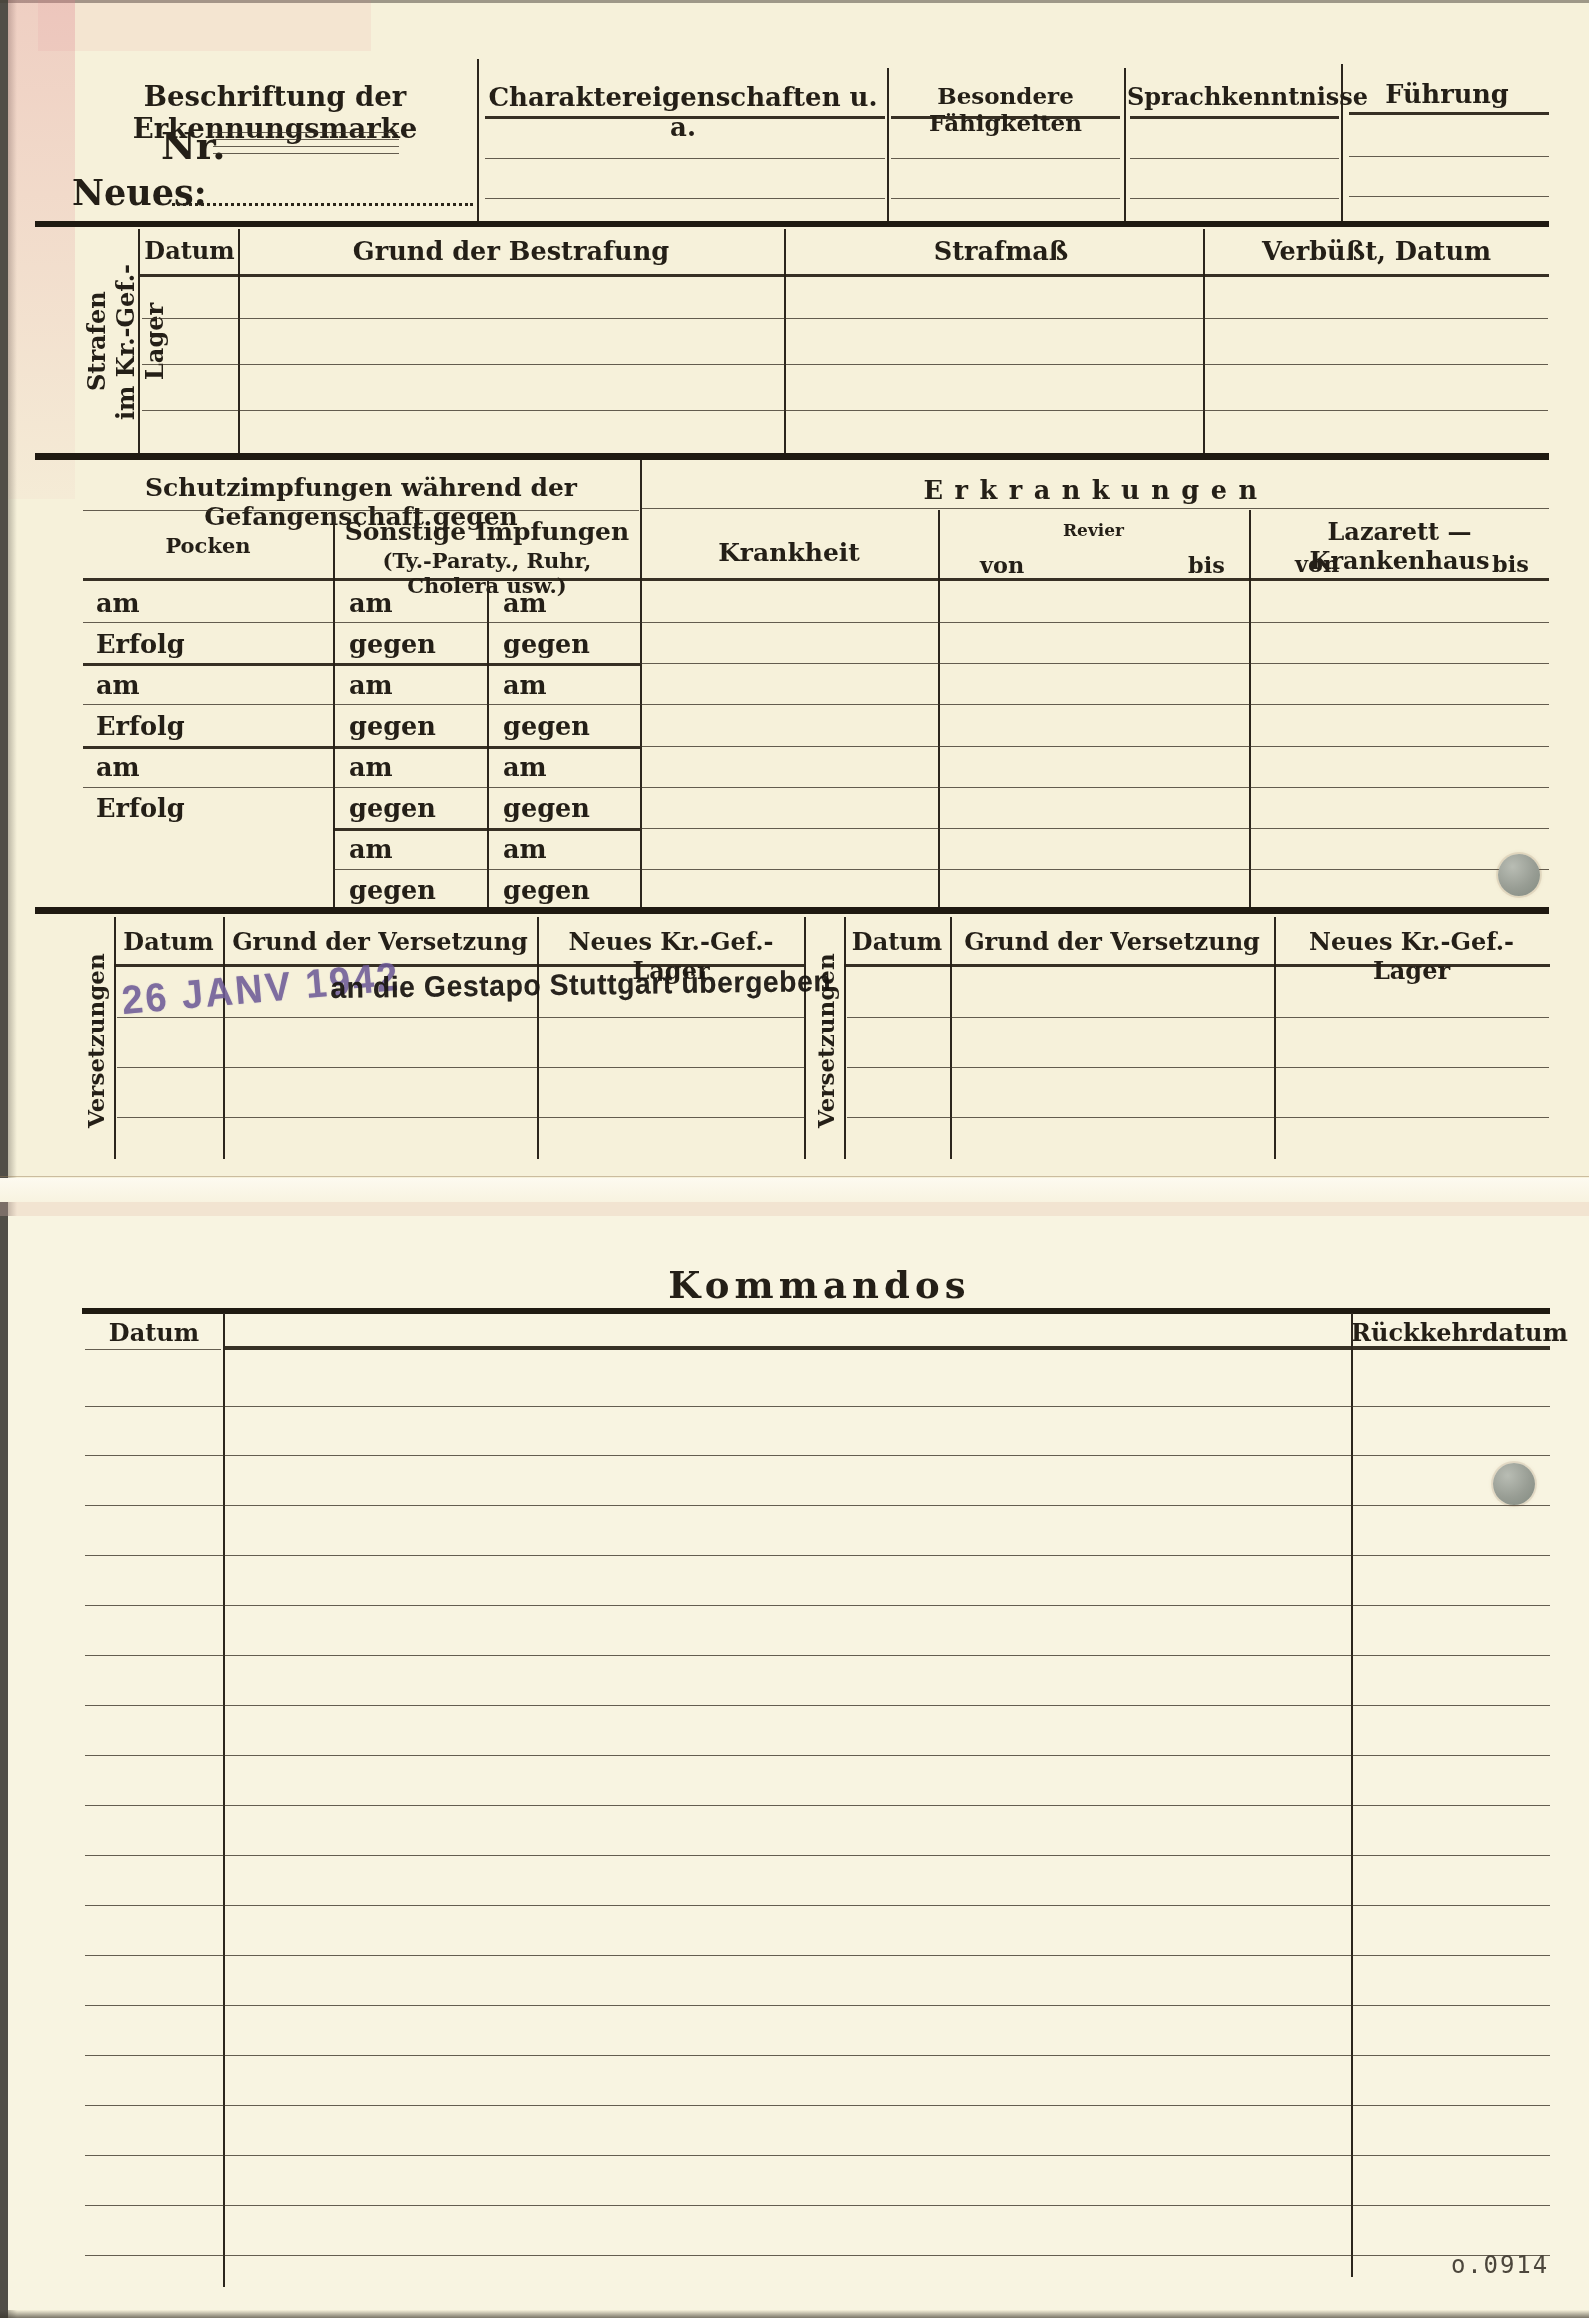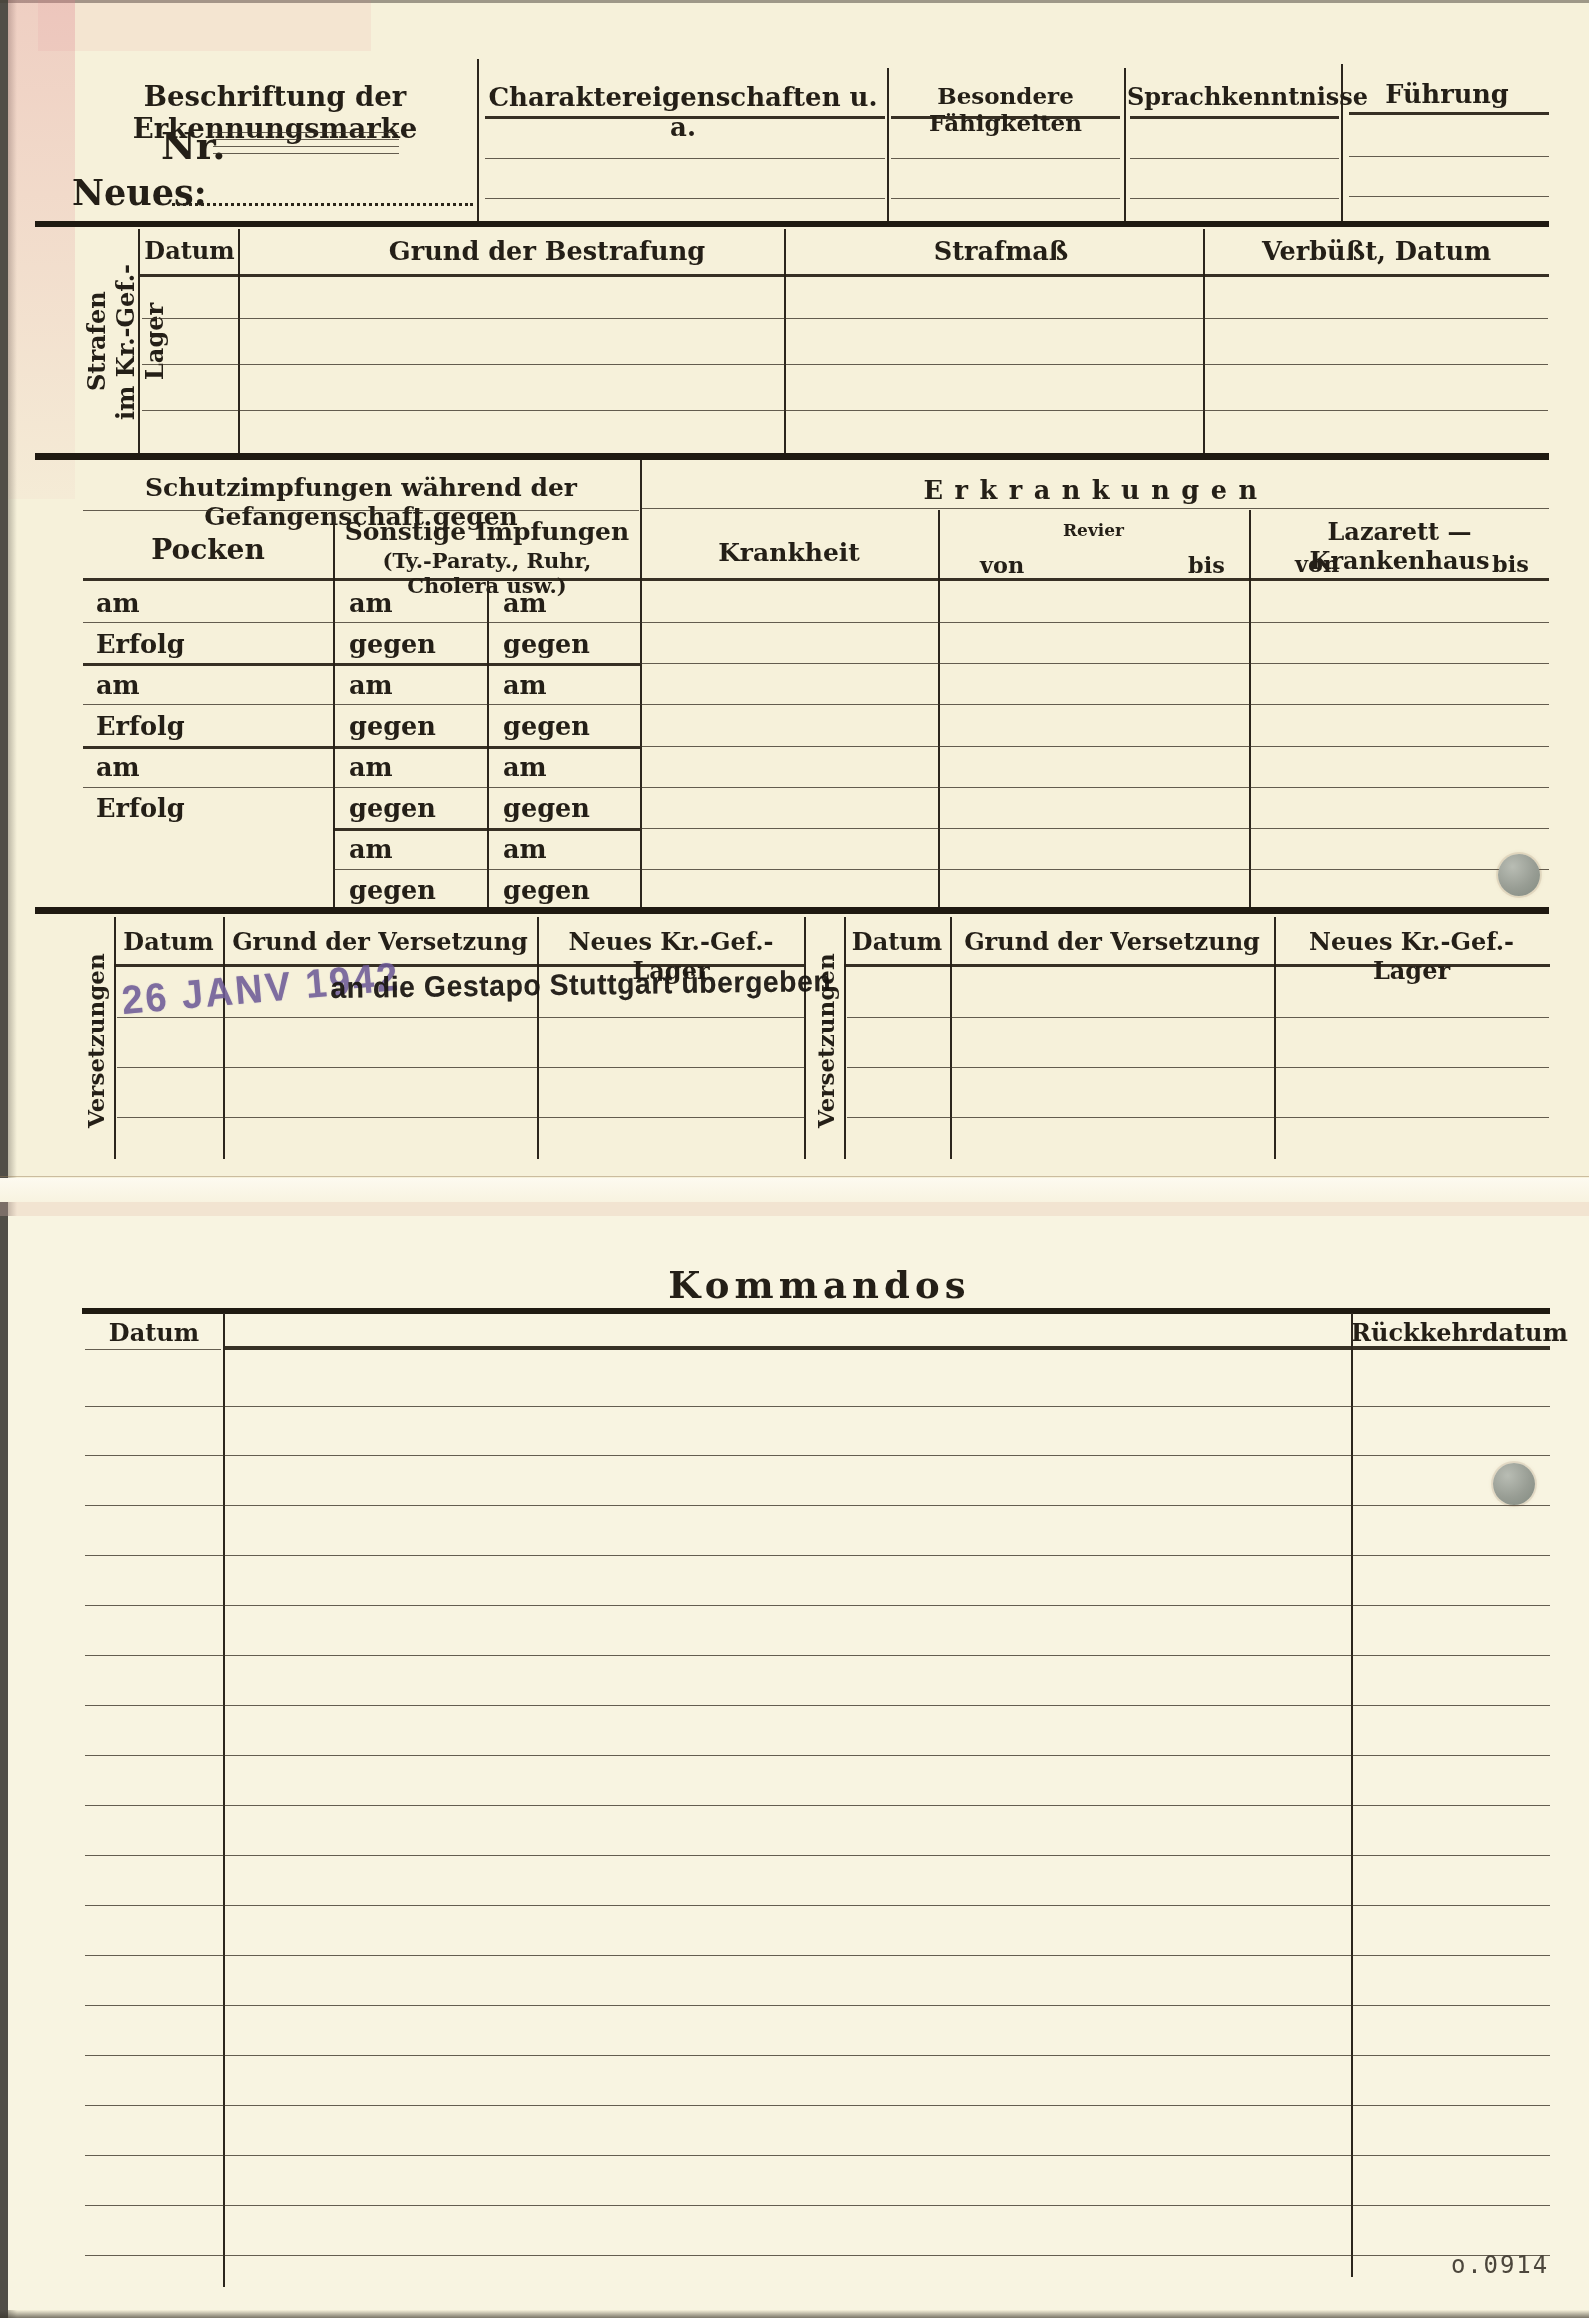--- a/index.html
+++ b/index.html
@@ -73,21 +73,21 @@
     <span class="vtext fr" style="font-size:24px;text-align:center;height:221px;">Strafen</span>
     <span class="vtext fr" style="font-size:24px;text-align:center;height:221px;">im Kr.-Gef.-Lager</span>
   </div>
 
   <div class="vline" style="left:138px;top:229px;height:224px;"></div>
   <div class="vline" style="left:238px;top:229px;height:224px;"></div>
   <div class="vline" style="left:784px;top:229px;height:224px;"></div>
   <div class="vline" style="left:1203px;top:229px;height:224px;"></div>
 
   <div class="hdr fr" style="left:140px;top:236px;width:99px;font-size:24px;">Datum</div>
-  <div class="hdr fr" style="left:238px;top:236px;width:546px;font-size:25.6px;padding-left:36px;">Grund der Bestrafung</div>
+  <div class="hdr fr" style="left:238px;top:236px;width:546px;font-size:25.6px;">Grund der Bestrafung</div>
   <div class="hdr fr" style="left:784px;top:236px;width:418px;font-size:25.6px;margin-left:8px;">Strafmaß</div>
   <div class="hdr fr" style="left:1203px;top:236px;width:347px;font-size:25.6px;">Verbüßt, Datum</div>
 
   <div class="rule-thick" style="left:140px;top:274px;width:1409px;height:3.2px;"></div>
   <div class="rule" style="left:142px;top:318px;width:1406px;"></div>
   <div class="rule" style="left:142px;top:364px;width:1406px;"></div>
   <div class="rule" style="left:142px;top:410px;width:1406px;"></div>
 
   <div class="border" style="left:35px;top:453px;width:1514px;height:7px;"></div>
 
@@ -96,21 +96,21 @@
 
   <div class="rule" style="left:83px;top:510px;width:556px;"></div>
   <div class="rule" style="left:642px;top:508px;width:907px;"></div>
 
   <div class="vline" style="left:640px;top:460px;height:448px;"></div>
   <div class="vline" style="left:333px;top:512px;height:397px;"></div>
   <div class="vline" style="left:487px;top:581px;height:327px;"></div>
   <div class="vline" style="left:938px;top:510px;height:399px;"></div>
   <div class="vline" style="left:1249px;top:510px;height:399px;"></div>
 
-  <div class="hdr fr" style="left:83px;top:533px;width:250px;font-size:28px;">Pocken</div>
+  <div class="hdr fr" style="left:83px;top:533px;width:250px;font-size:21px;">Pocken</div>
   <div class="hdr fr" style="left:334px;top:517px;width:306px;font-size:25px;">Sonstige Impfungen</div>
   <div class="hdr fr" style="left:334px;top:548px;width:306px;font-size:21px;">(Ty.-Paraty., Ruhr, Cholera usw.)</div>
   <div class="hdr fr" style="left:640px;top:538px;width:298px;font-size:25px;">Krankheit</div>
   <div class="hdr fr" style="left:938px;top:520px;width:311px;font-size:17px;">Revier</div>
   <div class="abs fr" style="left:980px;top:552px;font-size:22.4px;">von</div>
   <div class="abs fr" style="left:1188px;top:552px;font-size:22.4px;">bis</div>
   <div class="hdr fr" style="left:1249px;top:517px;width:301px;font-size:24px;">Lazarett — Krankenhaus</div>
   <div class="abs fr" style="left:1295px;top:551px;font-size:22.4px;">von</div>
   <div class="abs fr" style="left:1492px;top:551px;font-size:22.4px;">bis</div>
 

